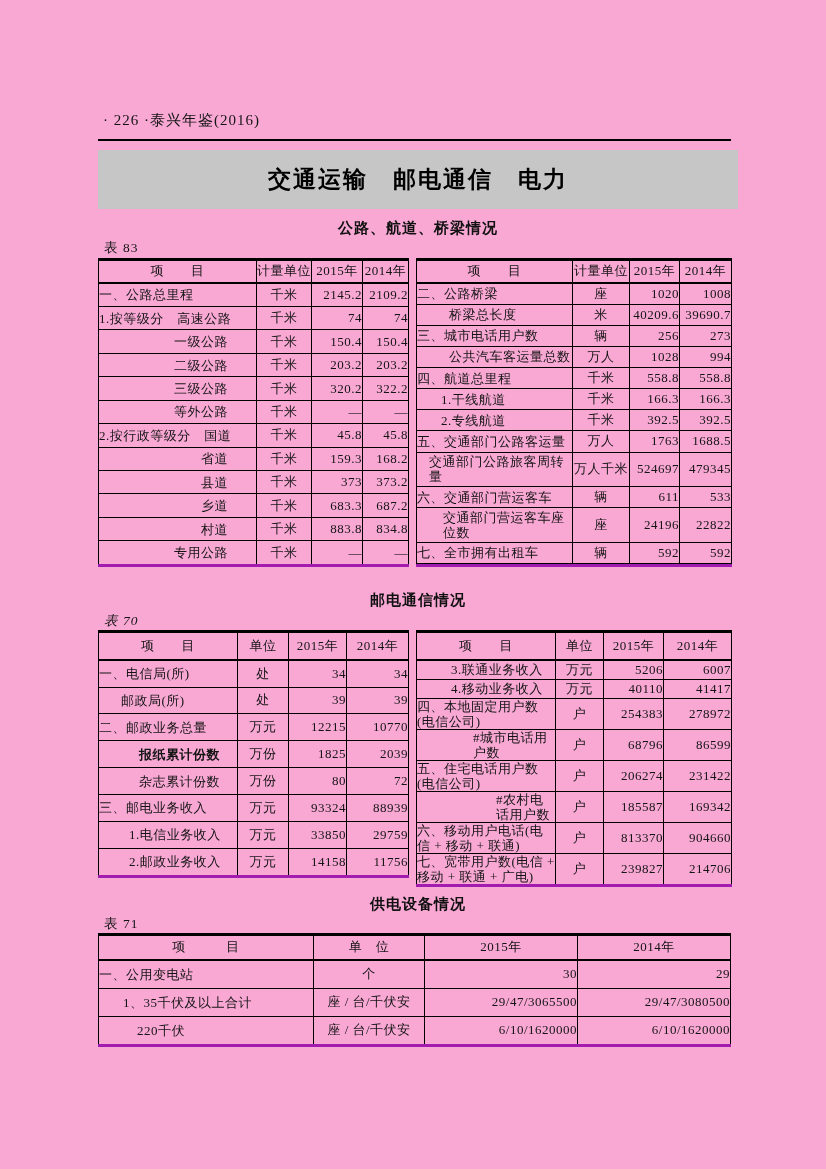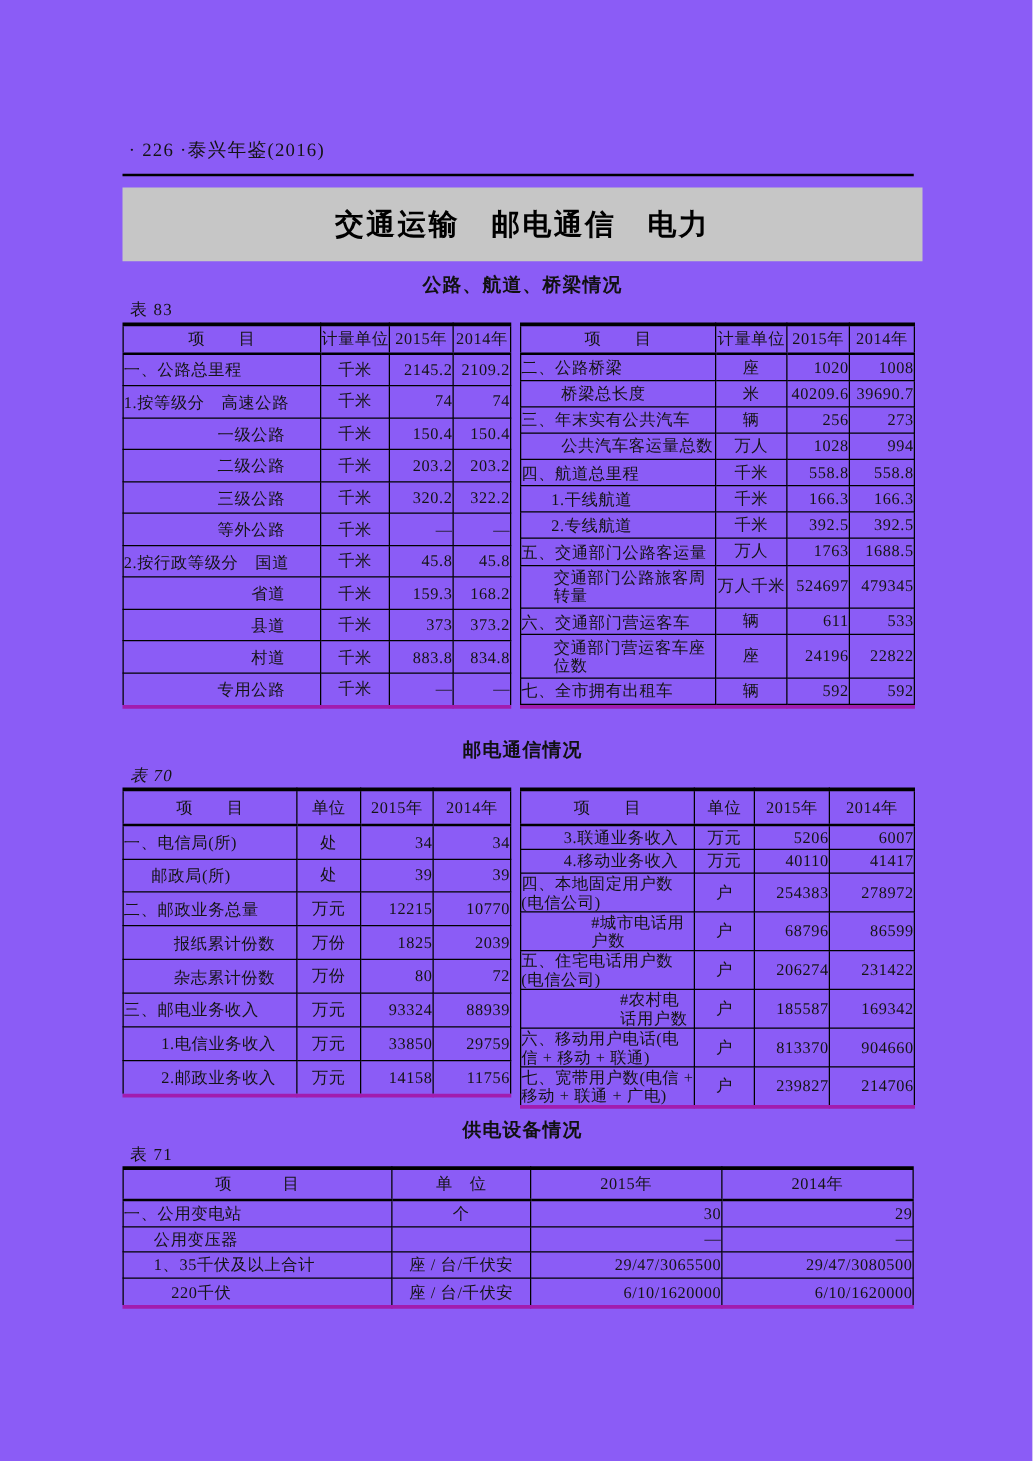--- a/index.html
+++ b/index.html
@@ -1,17 +1,17 @@
 <!DOCTYPE html>
 <html><head>
 <meta charset="utf-8">
 <style>
   html,body{margin:0;padding:0;background:#fff;}
   .page{
-    position:relative;width:826px;height:1169px;background:#8b5cf6;
+    position:relative;width:826px;height:1169px;background:#f9a8d4;
     font-family:"Liberation Serif","DejaVu Serif",serif;color:#141414;
     outline:1px solid #e6e6e6;overflow:hidden;
   }
   .page-header{
     position:absolute;left:103px;top:111px;font-size:15px;letter-spacing:1px;
     font-family:"Liberation Serif","DejaVu Serif",serif;
   }
   .header-rule{position:absolute;left:98px;top:139px;width:633px;height:2px;background:#000;}
   .chapter-banner{
     position:absolute;left:98px;top:150px;width:640px;height:59px;
@@ -137,20 +137,26 @@
             <td class="c-val">159.3</td>
             <td class="c-val">168.2</td>
           </tr>
           <tr>
             <td class="c-label r">县道</td>
             <td class="c-unit">千米</td>
             <td class="c-val">373</td>
             <td class="c-val">373.2</td>
           </tr>
           <tr>
+            <td class="c-label r">乡道</td>
+            <td class="c-unit">千米</td>
+            <td class="c-val">683.3</td>
+            <td class="c-val">687.2</td>
+          </tr>
+          <tr>
             <td class="c-label r">村道</td>
             <td class="c-unit">千米</td>
             <td class="c-val">883.8</td>
             <td class="c-val">834.8</td>
           </tr>
           <tr>
             <td class="c-label r">专用公路</td>
             <td class="c-unit">千米</td>
             <td class="c-val">—</td>
             <td class="c-val">—</td>
@@ -179,21 +185,21 @@
             <td class="c-val">1020</td>
             <td class="c-val">1008</td>
           </tr>
           <tr>
             <td class="c-label" style="padding-left: 32px;">桥梁总长度</td>
             <td class="c-unit">米</td>
             <td class="c-val">40209.6</td>
             <td class="c-val">39690.7</td>
           </tr>
           <tr>
-            <td class="c-label">三、年末实有公共汽车</td>
+            <td class="c-label">三、城市电话用户数</td>
             <td class="c-unit">辆</td>
             <td class="c-val">256</td>
             <td class="c-val">273</td>
           </tr>
           <tr>
             <td class="c-label" style="padding-left: 32px;">公共汽车客运量总数</td>
             <td class="c-unit">万人</td>
             <td class="c-val">1028</td>
             <td class="c-val">994</td>
           </tr>
@@ -215,21 +221,21 @@
             <td class="c-val">392.5</td>
             <td class="c-val">392.5</td>
           </tr>
           <tr>
             <td class="c-label">五、交通部门公路客运量</td>
             <td class="c-unit">万人</td>
             <td class="c-val">1763</td>
             <td class="c-val">1688.5</td>
           </tr>
           <tr>
-            <td class="c-label" style="padding-left: 26px;">交通部门公路旅客周转量</td>
+            <td class="c-label" style="padding-left: 12px;">交通部门公路旅客周转量</td>
             <td class="c-unit">万人千米</td>
             <td class="c-val">524697</td>
             <td class="c-val">479345</td>
           </tr>
           <tr>
             <td class="c-label">六、交通部门营运客车</td>
             <td class="c-unit">辆</td>
             <td class="c-val">611</td>
             <td class="c-val">533</td>
           </tr>
@@ -286,21 +292,21 @@
             <td class="c-val">39</td>
             <td class="c-val">39</td>
           </tr>
           <tr>
             <td class="c-label">二、邮政业务总量</td>
             <td class="c-unit">万元</td>
             <td class="c-val">12215</td>
             <td class="c-val">10770</td>
           </tr>
           <tr>
-            <td class="c-label" style="padding-left: 40px;">报纸累计份数</td>
+            <td class="c-label" style="padding-left: 40px; font-weight: bold;">报纸累计份数</td>
             <td class="c-unit">万份</td>
             <td class="c-val">1825</td>
             <td class="c-val">2039</td>
           </tr>
           <tr>
             <td class="c-label" style="padding-left: 40px;">杂志累计份数</td>
             <td class="c-unit">万份</td>
             <td class="c-val">80</td>
             <td class="c-val">72</td>
           </tr>
@@ -411,26 +417,20 @@
           </tr>
         </thead>
         <tbody>
           <tr>
             <td class="c-label">一、公用变电站</td>
             <td class="c-unit">个</td>
             <td class="c-val">30</td>
             <td class="c-val">29</td>
           </tr>
           <tr>
-            <td class="c-label" style="padding-left: 24px;">公用变压器</td>
-            <td class="c-unit"></td>
-            <td class="c-val">—</td>
-            <td class="c-val">—</td>
-          </tr>
-          <tr>
             <td class="c-label" style="padding-left: 24px;">1、35千伏及以上合计</td>
             <td class="c-unit">座 / 台/千伏安</td>
             <td class="c-val">29/47/3065500</td>
             <td class="c-val">29/47/3080500</td>
           </tr>
           <tr>
             <td class="c-label" style="padding-left: 38px;">220千伏</td>
             <td class="c-unit">座 / 台/千伏安</td>
             <td class="c-val">6/10/1620000</td>
             <td class="c-val">6/10/1620000</td>

